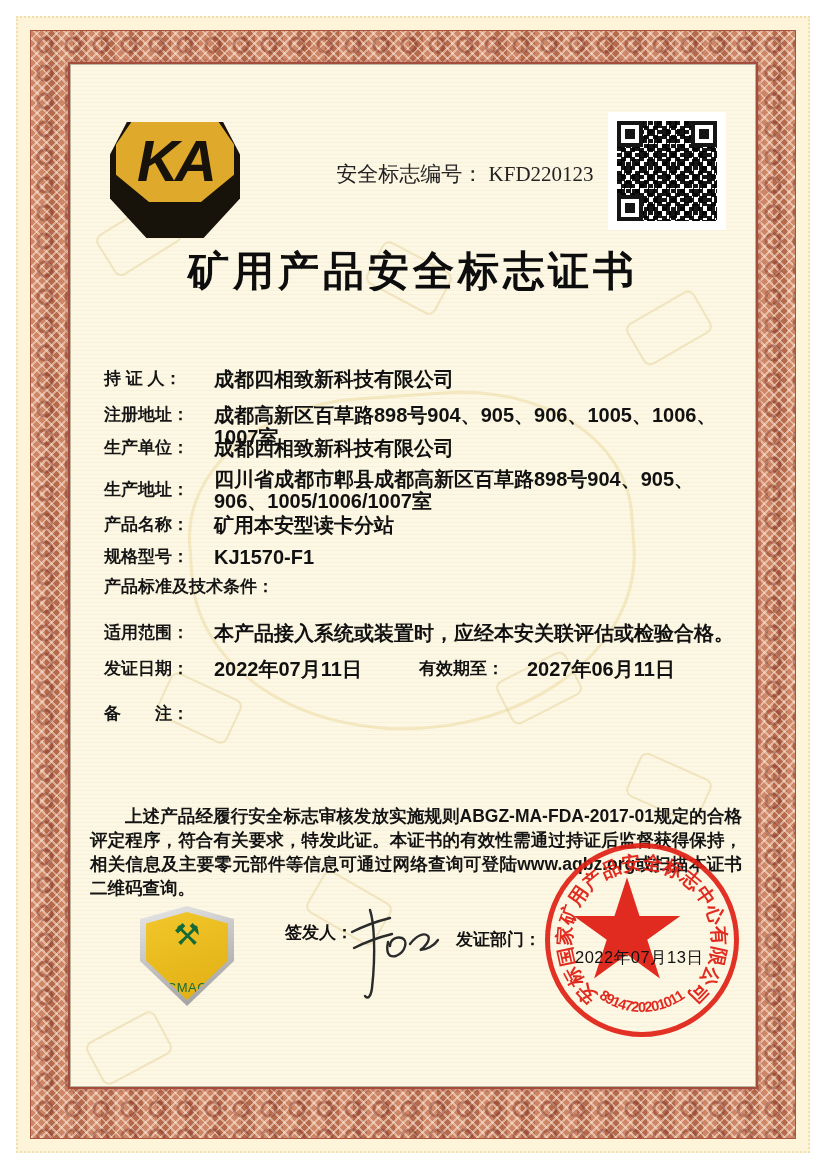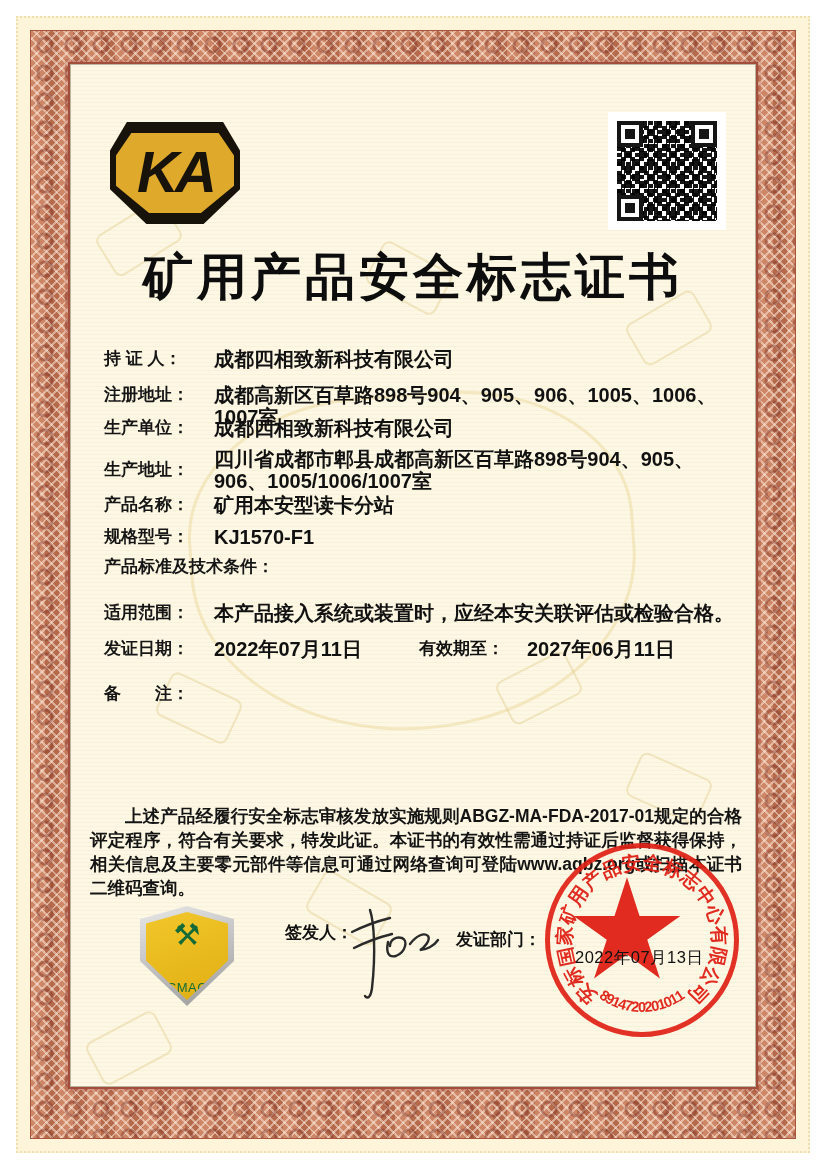--- a/index.html
+++ b/index.html
@@ -28,24 +28,24 @@
       repeating-linear-gradient(0deg, rgba(240,224,176,.28) 0 1px, rgba(240,224,176,0) 1px 4px),
       #fdf8e6;
     border:2px solid #a34d3c;
     box-shadow:inset 0 0 0 1px #bdb5a2, 0 0 0 3px rgba(163,77,60,.25);
   }
   
   .wm{position:absolute;border:2px solid rgba(222,196,130,.38);border-radius:8px;width:74px;height:44px;}
   .wm-big{position:absolute;left:120px;top:330px;width:440px;height:330px;border:3px solid rgba(236,216,156,.5);border-radius:40% 40% 50% 50%;transform:rotate(-4deg);}
   
   .ka-badge{
-    position:absolute;left:40px;top:58px;width:130px;height:102px;
+    position:absolute;left:40px;top:58px;width:130px;height:116px;
     background:#17120a;
     clip-path:polygon(13% 0,87% 0,100% 28%,100% 66%,72% 100%,28% 100%,0 66%,0 28%);
-    display:flex;align-items:center;justify-content:center;
+    display:flex;justify-content:center;
   }
   .ka-badge .inner{
     width:118px;height:80px;background:#dfa92c;
     clip-path:polygon(13% 0,87% 0,100% 28%,100% 66%,72% 100%,28% 100%,0 66%,0 28%);
     display:flex;align-items:center;justify-content:center;
   }
   .ka-badge .ka-text{
     font-family:"Liberation Sans",sans-serif;font-weight:bold;font-style:italic;
     font-size:58px;color:#17120a;letter-spacing:-4px;transform:translateY(-2px);
   }
@@ -64,26 +64,26 @@
       conic-gradient(#151515 0 25%, #fff 0 50%, #151515 0 75%, #fff 0);
     background-size:9px 9px,15px 15px;background-blend-mode:multiply;
   }
   .finder{position:absolute;width:26px;height:26px;background:#151515;}
   .finder::before{content:"";position:absolute;left:4px;top:4px;right:4px;bottom:4px;background:#fff;}
   .finder::after{content:"";position:absolute;left:8px;top:8px;right:8px;bottom:8px;background:#151515;}
   .finder.tl{left:7px;top:7px;} .finder.tr{right:7px;top:7px;} .finder.bl{left:7px;bottom:7px;}
   
   .title{
     position:absolute;left:0;top:180px;width:100%;text-align:center;
-    font-family:"Liberation Serif",serif;font-weight:900;font-size:50px;
+    font-family:"Liberation Serif",serif;font-weight:900;font-size:41px;
     letter-spacing:4px;color:#0d0d0d;
   }
   
   .fields{position:absolute;left:34px;top:284px;width:630px;}
-  .row{position:absolute;left:0;display:flex;align-items:flex-start;width:630px;}
+  .row{position:absolute;left:0;display:flex;align-items:flex-start;width:630px;margin-top:20px;}
   .row .label{flex:none;width:110px;font-weight:bold;font-size:17px;line-height:22px;color:#151515;}
   .row .value{font-weight:bold;font-size:20px;line-height:22px;color:#111;}
   .row.wide .label{width:220px;}
   .row.wide .value{width:408px;}
   .row .value.wrap2{width:518px;}
   .dates{display:flex;}
   .dates .label2{flex:none;width:108px;font-weight:bold;font-size:17px;line-height:22px;}
   .dates .value1{flex:none;width:205px;}
   
   .statement{
@@ -145,20 +145,24 @@
     <div class="wm" style="left:240px;top:820px;transform:rotate(30deg);"></div>
     <div class="wm" style="left:20px;top:960px;transform:rotate(-28deg);"></div>
     <div class="wm" style="left:560px;top:700px;transform:rotate(24deg);"></div>
 
     <div class="ka-badge">
       <div class="inner">
         <span class="ka-text">KA</span>
       </div>
     </div>
 
+    <div class="mark-line">
+      <span>安全标志编号：</span>
+      <span>KFD220123</span>
+    </div>
 
     <div class="qr">
       <div class="modules"></div>
       <div class="finder tl"></div>
       <div class="finder tr"></div>
       <div class="finder bl"></div>
     </div>
 
     <div class="title">矿用产品安全标志证书</div>
 

